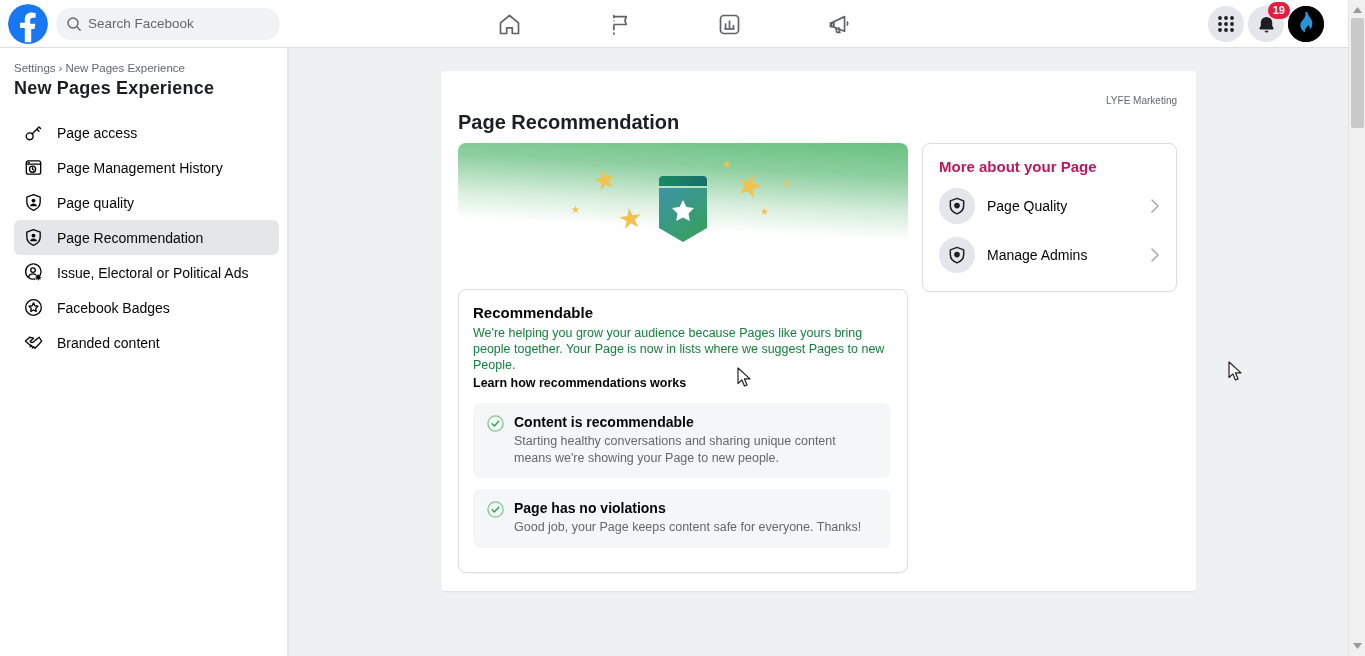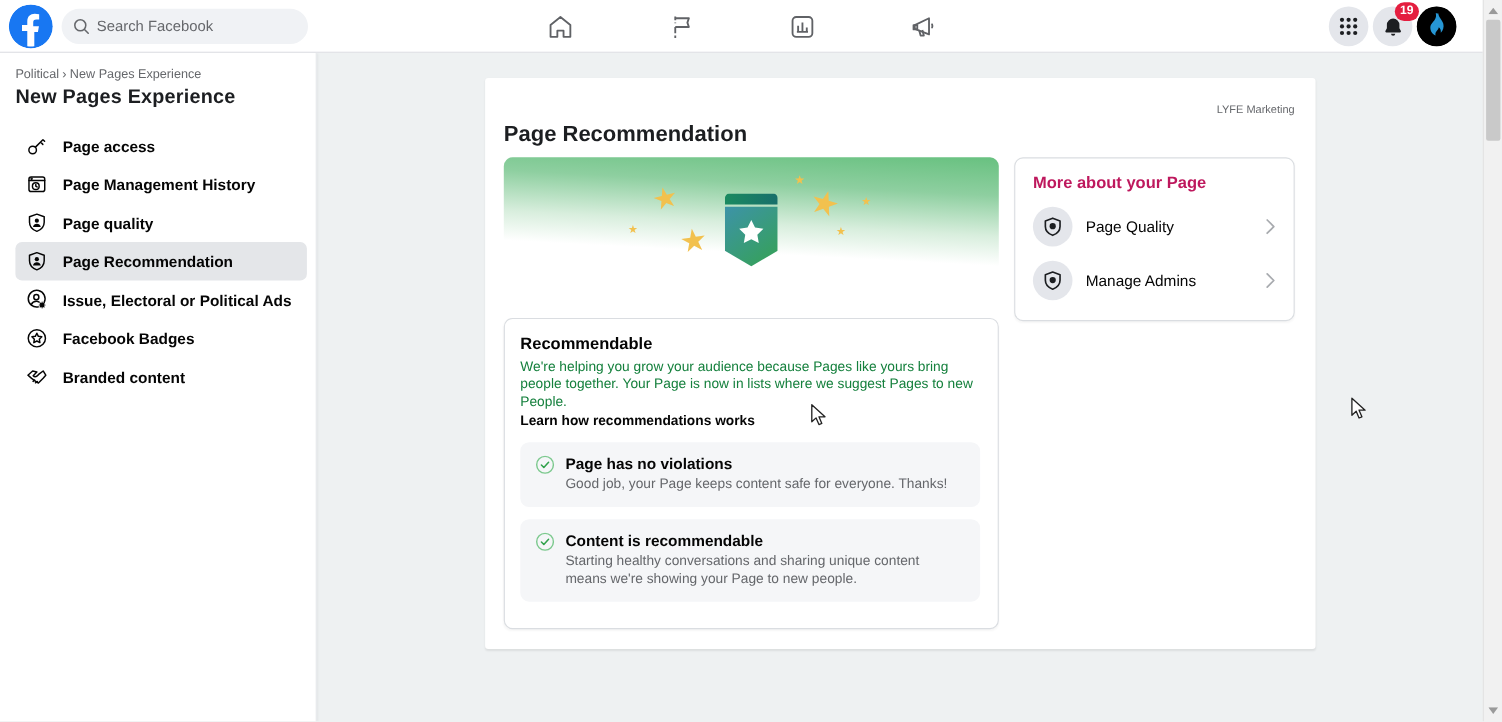--- a/index.html
+++ b/index.html
@@ -45,21 +45,21 @@
     position:absolute; top:48px; left:0; width:288px; height:608px; background:#fff;
     border-right:1px solid #e4e6e9; box-shadow:1px 0 2px rgba(0,0,0,.05);
     padding:14px 8px 0 14px; z-index:4;
   }
   .breadcrumb { font-size:11.5px; color:#65676b; }
   .breadcrumb .crumb-sep { margin:0 3px; }
   .sidebar-title { font-size:18px; font-weight:bold; color:#1c1e21; margin-top:4px; letter-spacing:.2px; }
   .side-nav { margin-top:16px; }
   .side-item {
     display:flex; align-items:center; gap:13px; height:35px; padding:0 8px;
-    border-radius:6px; cursor:pointer; font-size:14px; color:#050505;font-weight:bold;
+    border-radius:6px; cursor:pointer; font-size:14px; color:#050505;
   }
   .side-item.selected { background:#e4e6e9; }
   .side-item .icn { width:22px; height:22px; display:flex; align-items:center; justify-content:center; flex:0 0 auto; }
 
   
   .main { position:absolute; top:48px; left:289px; width:1059px; height:608px; background:#eef1f2; }
   .panel {
     position:absolute; left:152px; top:23px; width:755px; min-height:460px;
     background:#fff; border-radius:3px; box-shadow:0 1px 2px rgba(0,0,0,.08);
     padding:24px 19px 18px 17px;
@@ -193,21 +193,21 @@
       <svg width="36" height="36" viewBox="0 0 36 36">
         <circle cx="18" cy="18" r="18" fill="#000"></circle>
         <path d="M19.5 6c.4 4 3.8 6.2 4.6 9.6.8 3.2-.3 6.4-2.3 8.2.3-2.2-.4-3.8-1.8-5-.2 1.4-.9 2.3-1.9 3.3-1 1.1-1.5 2.6-1 4.2-2.7-1-4.8-3.9-4.8-7 0-3.3 2.5-4.9 4-7.3 1.1-1.7 1.6-3.7.9-5.9 1 .1 2 .4 2.3-.1z" fill="#2696d4"></path>
       </svg>
     </div>
   </div>
 </header>
 
 <aside class="sidebar">
   <div class="breadcrumb">
-    <span>Political</span><span class="crumb-sep">›</span><span>New Pages Experience</span>
+    <span>Settings</span><span class="crumb-sep">›</span><span>New Pages Experience</span>
   </div>
   <h1 class="sidebar-title">New Pages Experience</h1>
 
   <nav class="side-nav">
     <div class="side-item">
       <span class="icn">
         <svg width="21" height="21" viewBox="0 0 22 22" fill="none" stroke="#050505" stroke-width="1.4" stroke-linecap="round" stroke-linejoin="round">
           <circle cx="7" cy="15" r="3.6"></circle>
           <path d="M9.7 12.3 16.5 5.5M14.5 7.5l2.2 2.2M16.8 5.2l1.6 1.6"></path>
         </svg>
@@ -316,33 +316,33 @@
           <div class="rec-title">Recommendable</div>
           <div class="rec-desc">We're helping you grow your audience because Pages like yours bring people together. Your Page is now in lists where we suggest Pages to new People.</div>
           <span class="rec-link">Learn how recommendations works</span>
 
           <div class="check-box">
             <svg class="chk-icn" width="17" height="17" viewBox="0 0 17 17">
               <circle cx="8.5" cy="8.5" r="7.6" fill="none" stroke="#7cc98e" stroke-width="1.3"></circle>
               <path d="M5.2 8.8l2.2 2.2 4.3-4.8" fill="none" stroke="#31a24c" stroke-width="1.4" stroke-linecap="round" stroke-linejoin="round"></path>
             </svg>
             <div>
-              <div class="check-title">Page has no violations</div>
-              <div class="check-desc">Good job, your Page keeps content safe for everyone. Thanks!</div>
+              <div class="check-title">Content is recommendable</div>
+              <div class="check-desc">Starting healthy conversations and sharing unique content means we're showing your Page to new people.</div>
             </div>
           </div>
 
           <div class="check-box">
             <svg class="chk-icn" width="17" height="17" viewBox="0 0 17 17">
               <circle cx="8.5" cy="8.5" r="7.6" fill="none" stroke="#7cc98e" stroke-width="1.3"></circle>
               <path d="M5.2 8.8l2.2 2.2 4.3-4.8" fill="none" stroke="#31a24c" stroke-width="1.4" stroke-linecap="round" stroke-linejoin="round"></path>
             </svg>
             <div>
-              <div class="check-title">Content is recommendable</div>
-              <div class="check-desc">Starting healthy conversations and sharing unique content means we're showing your Page to new people.</div>
+              <div class="check-title">Page has no violations</div>
+              <div class="check-desc">Good job, your Page keeps content safe for everyone. Thanks!</div>
             </div>
           </div>
         </div>
       </div>
 
       <div class="right-col">
         <div class="more-card">
           <div class="more-title">More about your Page</div>
 
           <div class="more-row">

